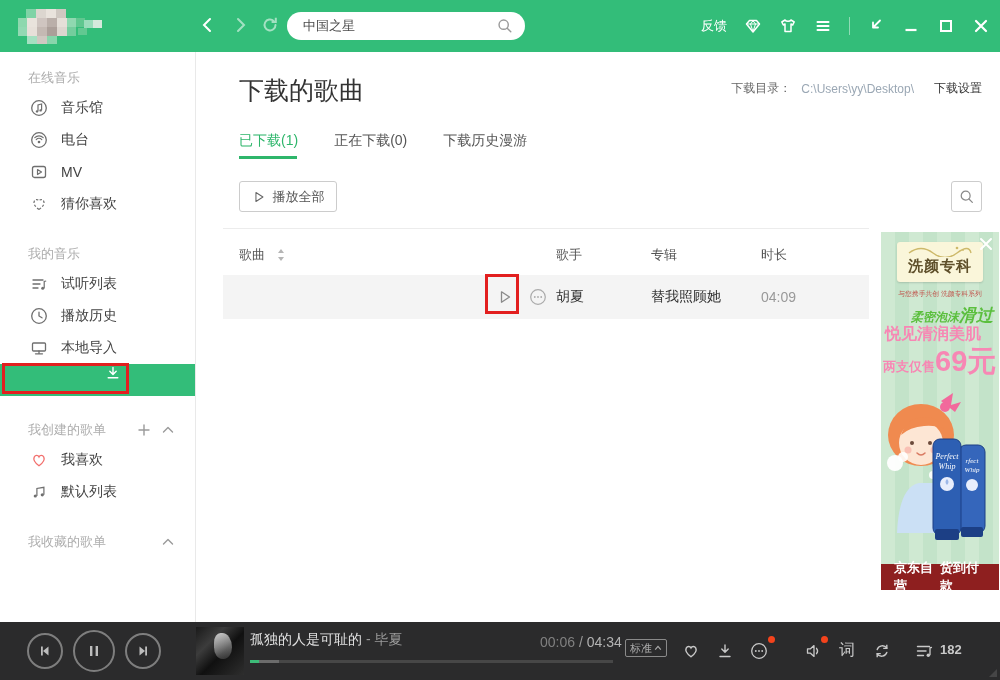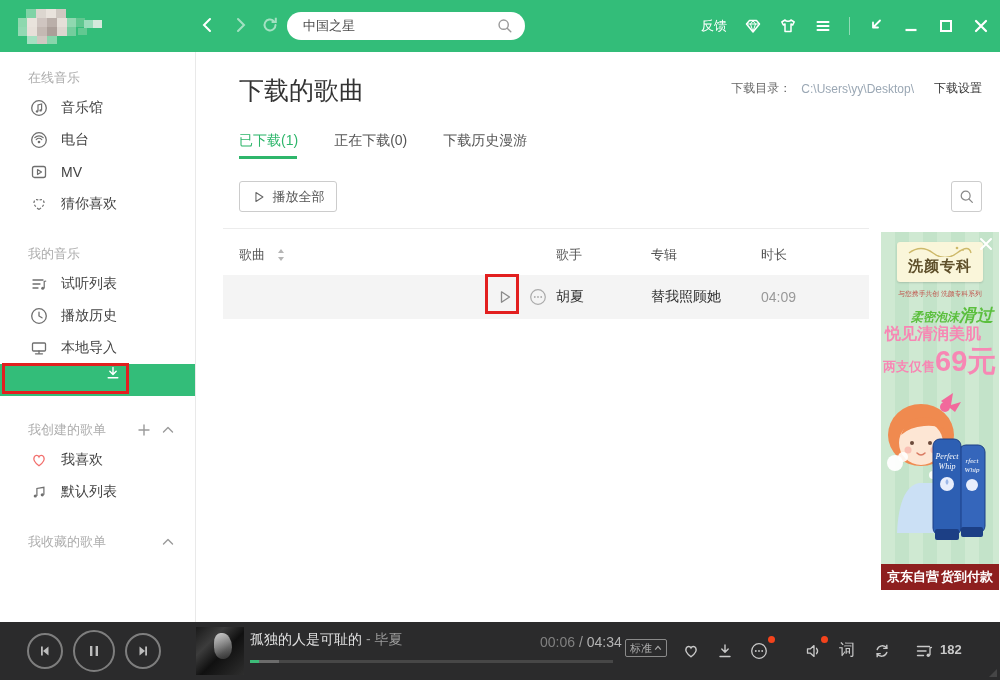--- a/index.html
+++ b/index.html
@@ -64,21 +64,21 @@
   .ad-logo { position:absolute; left:16px; top:10px; width:86px; height:40px; background:#faf6da; border-radius:3px; box-shadow:0 1px 2px rgba(0,0,0,.15); text-align:center; }
   .ad-logo .wave { display:block; margin:3px auto 0; }
   .ad-brand { font-family:"Liberation Serif","DejaVu Serif",serif; font-size:15px; font-weight:bold; color:#5e4f2a; letter-spacing:1px; }
   .ad-tagline { position:absolute; top:56px; width:100%; text-align:center; font-size:8px; color:#c0554d; transform:scale(.85); }
   .ad-line1 { position:absolute; top:72px; right:6px; font-size:12px; font-weight:bold; font-style:italic; color:#5bbf3e; }
   .ad-line1 b { font-size:17px; }
   .ad-line2 { position:absolute; top:92px; left:4px; font-size:16px; font-weight:bold; color:#f787b4; }
   .ad-line3 { position:absolute; top:110px; left:2px; font-weight:bold; color:#f787b4; white-space:nowrap; }
   .ad-line3 .sm { font-size:13px; } .ad-line3 .big { font-size:29px; } .ad-line3 .bang { font-size:22px; }
   .ad-art { position:absolute; left:0; top:155px; }
-  .ad-footer { position:absolute; left:0; bottom:0; width:100%; height:26px; background:#8e1f1f; color:#fff; font-size:13px; font-weight:bold; display:flex; align-items:center; justify-content:space-between; padding:0 6px; }
+  .ad-footer { position:absolute; left:0; bottom:0; width:100%; height:26px; background:#8e1f1f; color:#fff; font-size:13px; font-weight:bold; display:flex; align-items:center; justify-content:space-between; padding:0 13px; }
 
   
   .player { position:absolute; left:0; bottom:0; width:1000px; height:58px; background:#2b2b2c; color:#c9c9c9; }
   .pc-btn { position:absolute; border-radius:50%; border:2px solid #7e7e7e; background:none; color:#bdbdbd; cursor:pointer; display:flex; align-items:center; justify-content:center; }
   .pc-prev { left:27px; top:11px; width:36px; height:36px; }
   .pc-play { left:73px; top:8px; width:42px; height:42px; }
   .pc-next { left:125px; top:11px; width:36px; height:36px; }
   .album-art { position:absolute; left:196px; top:5px; width:48px; height:48px; cursor:pointer;
     background:linear-gradient(135deg,#1a1a1a 0%,#3c3c3c 30%,#101010 55%,#2e2e2e 100%); }
   .album-art::after { content:""; position:absolute; left:18px; top:6px; width:18px; height:26px;

